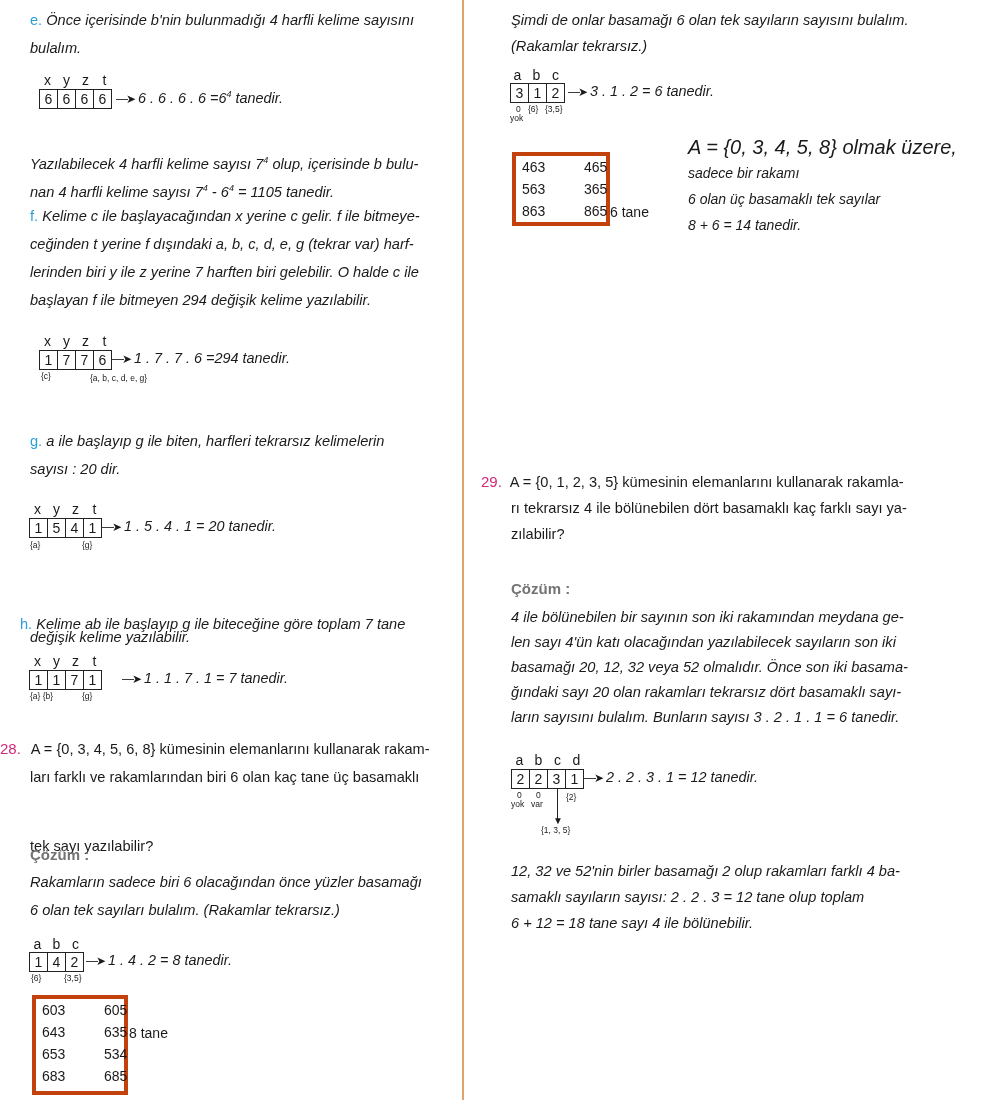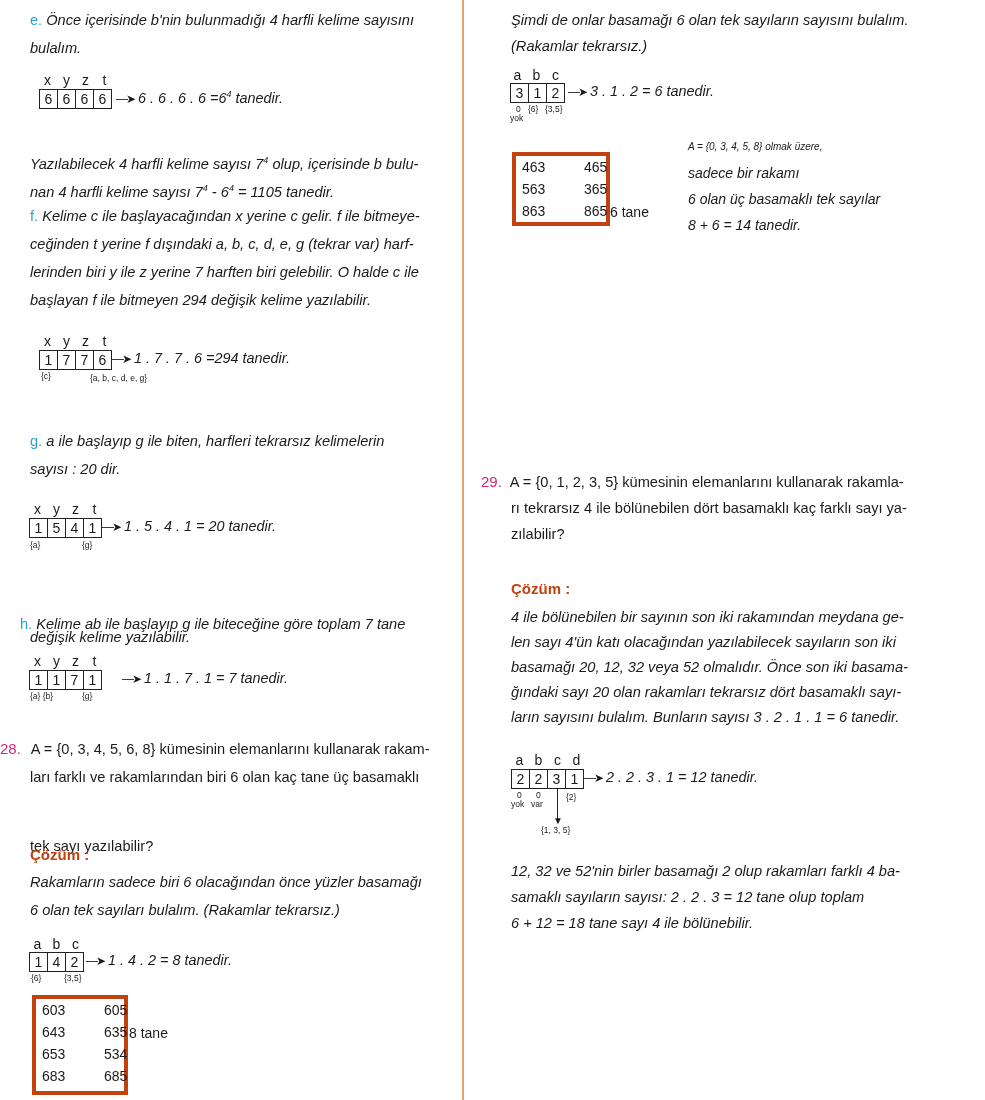--- a/index.html
+++ b/index.html
@@ -3,21 +3,21 @@
 <meta charset="utf-8">
 <style>
   html, body { margin:0; padding:0; background:#ffffff; }
   body { width:985px; height:1100px; position:relative; overflow:hidden;
          font-family:"Liberation Sans", sans-serif; color:#1a1a1a; }
   .abs { position:absolute; }
   .it { font-style:italic; font-size:14.6px; line-height:28px; white-space:nowrap; }
   .up { font-style:normal; font-size:14.6px; line-height:28px; white-space:nowrap; }
   .lbl-blue { color:#2aa0d8; font-style:normal; }
   .num-pink { color:#d0297a; font-size:15px; }
-  .cozum { color:#c2410c; font-weight:bold; font-size:15px; }
+  .cozum { color:#737373; font-weight:bold; font-size:15px; }
   .divider { position:absolute; left:462px; top:0; width:1.5px; height:1100px; background:#e0a36a; }
 
   .grid-hdr { position:absolute; font-size:14px; display:flex; }
   .grid-hdr span { display:inline-block; width:19px; text-align:center; }
   .boxes { position:absolute; display:flex; border:1px solid #222; }
   .boxes span { display:inline-block; width:17px; height:18px; font-size:14px; line-height:18px;
                 text-align:center; border-left:1px solid #222; }
   .boxes span:first-child { border-left:none; }
   .res { position:absolute; font-style:italic; font-size:14.4px; white-space:nowrap; }
   .res .arrow { font-style:normal; font-size:12px; margin-right:4px; letter-spacing:-2px; }
@@ -173,21 +173,21 @@
   <div class="row">
       <span>563</span>
       <span style="width:22px">365</span>
     </div>
   <div class="row">
       <span>863</span>
       <span style="width:22px">865</span>
     </div>
 </div>
 <div class="side" style="left:610px;top:184px;font-size:14px;margin-top:20px;">6 tane</div>
-<div class="abs it" style="left:688px;top:134px;font-size:10px;line-height:26px;">A = {0, 3, 4, 5, 8} olmak üzere,</div>
+<div class="abs it" style="left:688px;top:134px;font-size:20px;line-height:26px;">A = {0, 3, 4, 5, 8} olmak üzere,</div>
 <div class="abs it" style="left:688px;top:160px;font-size:14px;line-height:26px;">sadece bir rakamı</div>
 <div class="abs it" style="left:688px;top:186px;font-size:14px;line-height:26px;">6 olan üç basamaklı tek sayılar</div>
 <div class="abs it" style="left:688px;top:212px;font-size:14px;line-height:26px;">8 + 6 = 14 tanedir.</div>
 
 <div class="abs up" style="left:481px;top:468px;"><span class="num-pink">29.</span><span style="margin-left:8px">A = {0, 1, 2, 3, 5} kümesinin elemanlarını kullanarak rakamla-</span></div>
 <div class="abs up" style="left:511px;top:494px;">rı tekrarsız 4 ile bölünebilen dört basamaklı kaç farklı sayı ya-</div>
 <div class="abs up" style="left:511px;top:520px;">zılabilir?</div>
 <div class="abs cozum" style="left:511px;top:580px;">Çözüm :</div>
 <div class="abs it" style="left:511px;top:603px;">4 ile bölünebilen bir sayının son iki rakamından meydana ge-</div>
 <div class="abs it" style="left:511px;top:628px;">len sayı 4'ün katı olacağından yazılabilecek sayıların son iki</div>

